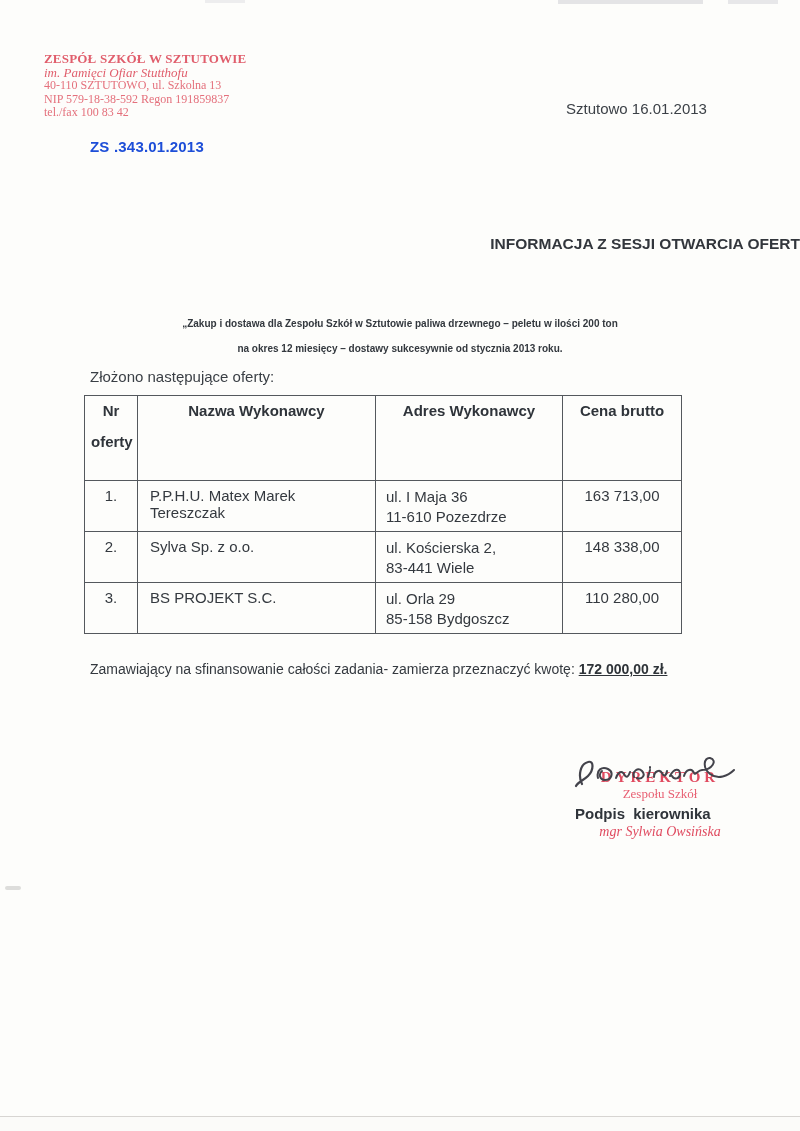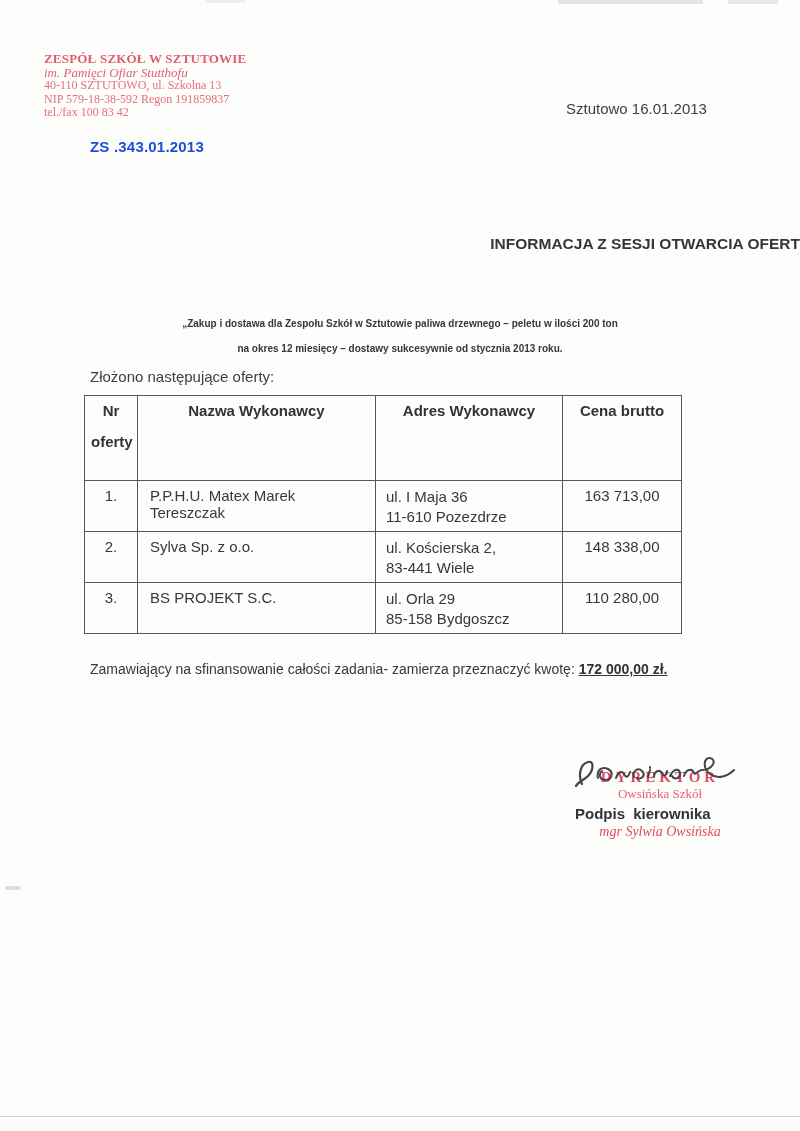--- a/index.html
+++ b/index.html
@@ -190,21 +190,21 @@
       </tr>
     </tbody>
   </table>
 
   <div class="financing">
     <span>Zamawiający na sfinansowanie całości zadania- zamierza  przeznaczyć kwotę: </span><span class="amount">172 000,00 zł.</span>
   </div>
 
   <div class="dir-stamp">
     <div class="role">DYREKTOR</div>
-    <div class="org">Owsińska Szkół</div>
+    <div class="org">Zespołu Szkół</div>
     <div class="name">mgr Sylwia Owsińska</div>
   </div>
 
   <svg class="signature-svg" viewBox="0 0 178 46" fill="none" xmlns="http://www.w3.org/2000/svg">
     <path d="M14 34 C10 26, 12 14, 20 12 C26 10, 26 20, 20 26 C16 30, 10 32, 8 36" stroke="#43434b" stroke-width="2.2" stroke-linecap="round" fill="none"></path>
     <path d="M30 28 C28 20, 34 16, 40 19 C46 22, 44 30, 37 30 C32 30, 30 24, 34 21
              M48 28 C50 22, 54 20, 56 24 C58 28, 60 28, 62 22
              M66 27 C64 21, 70 17, 74 21 C78 25, 74 30, 69 28
              M80 27 L82 20 M82 18 L82 17
              M86 27 C86 21, 92 19, 94 23 C96 27, 98 26, 99 21

